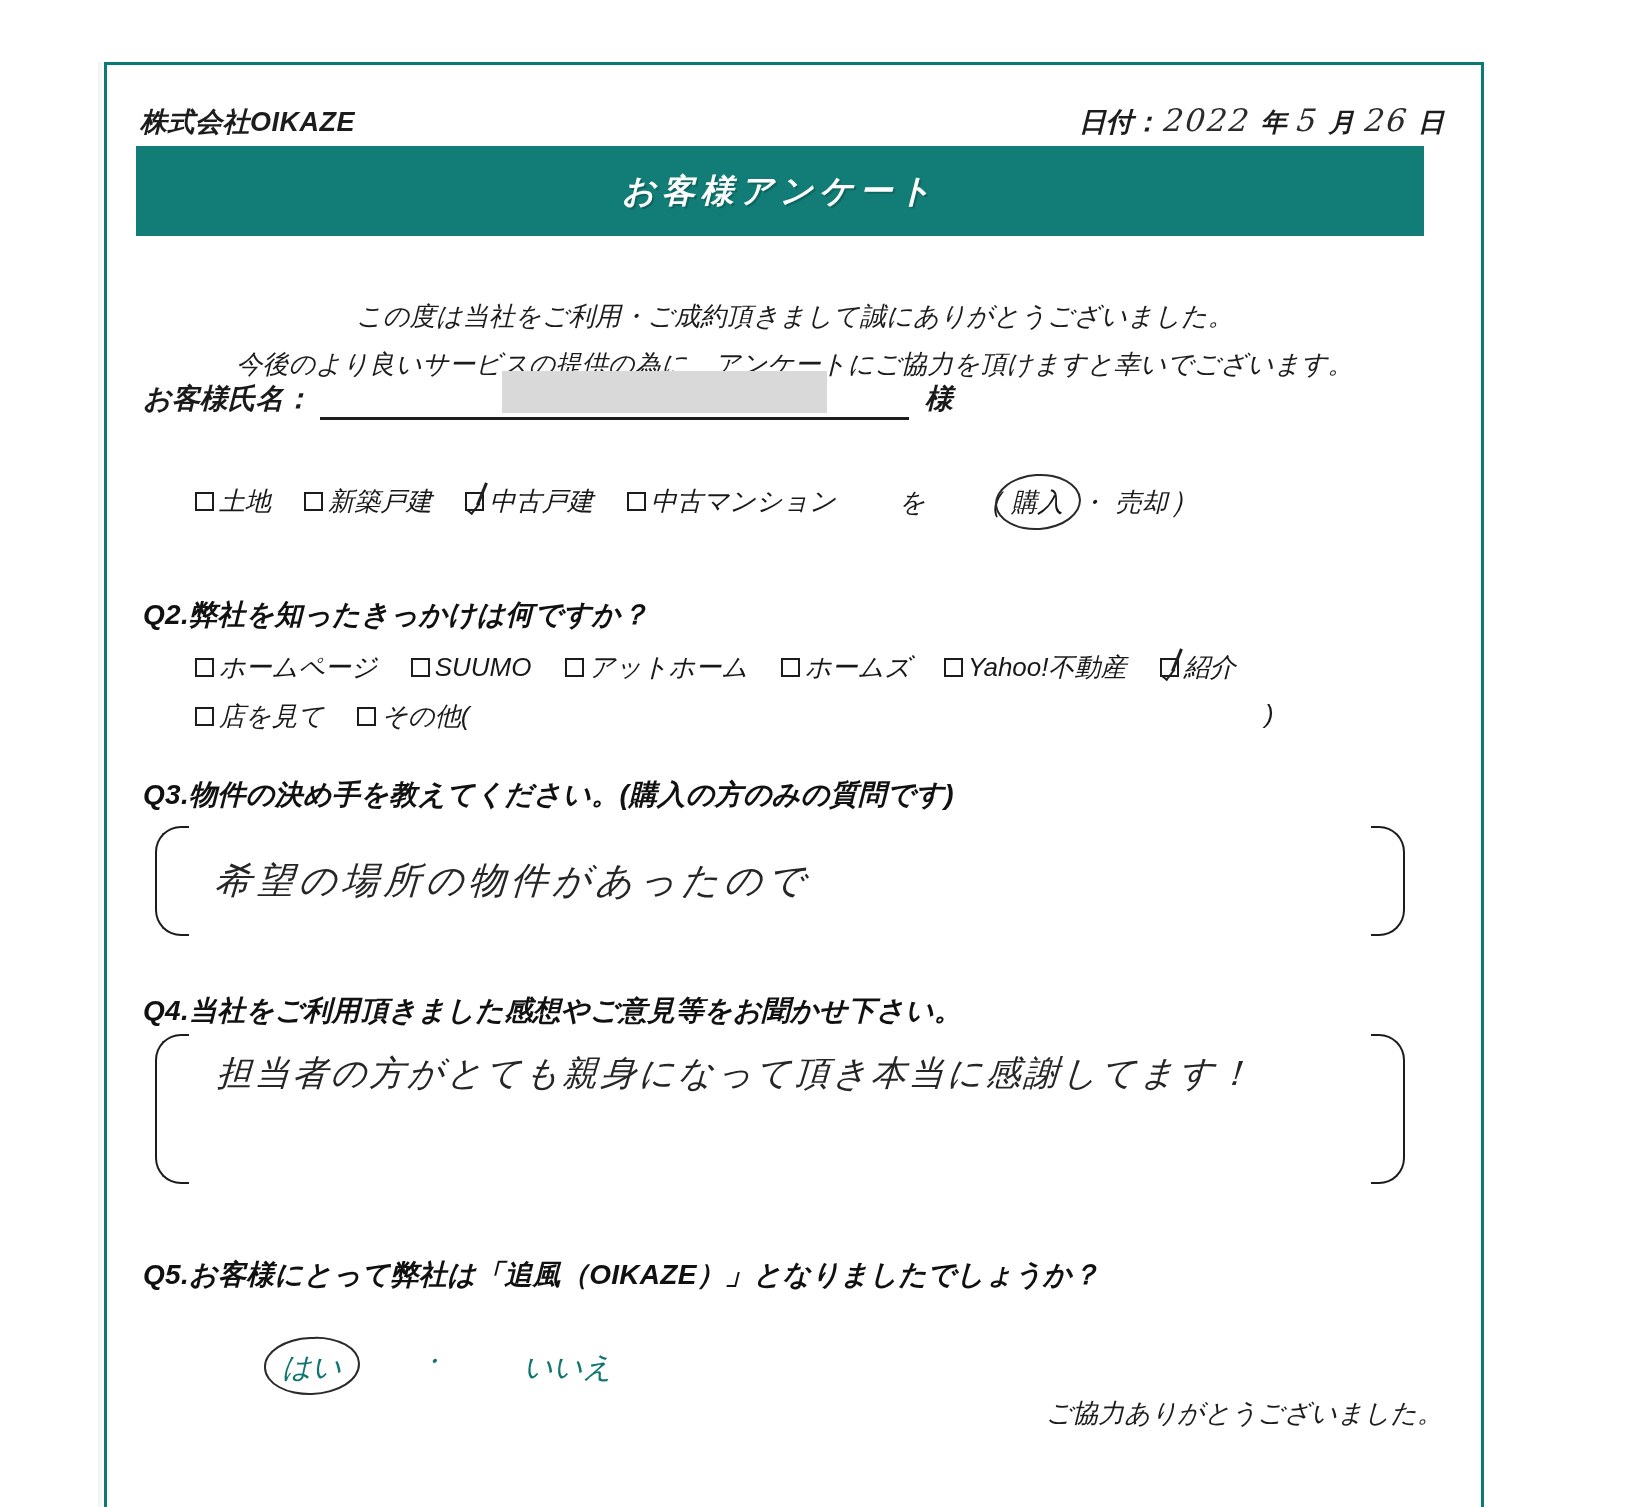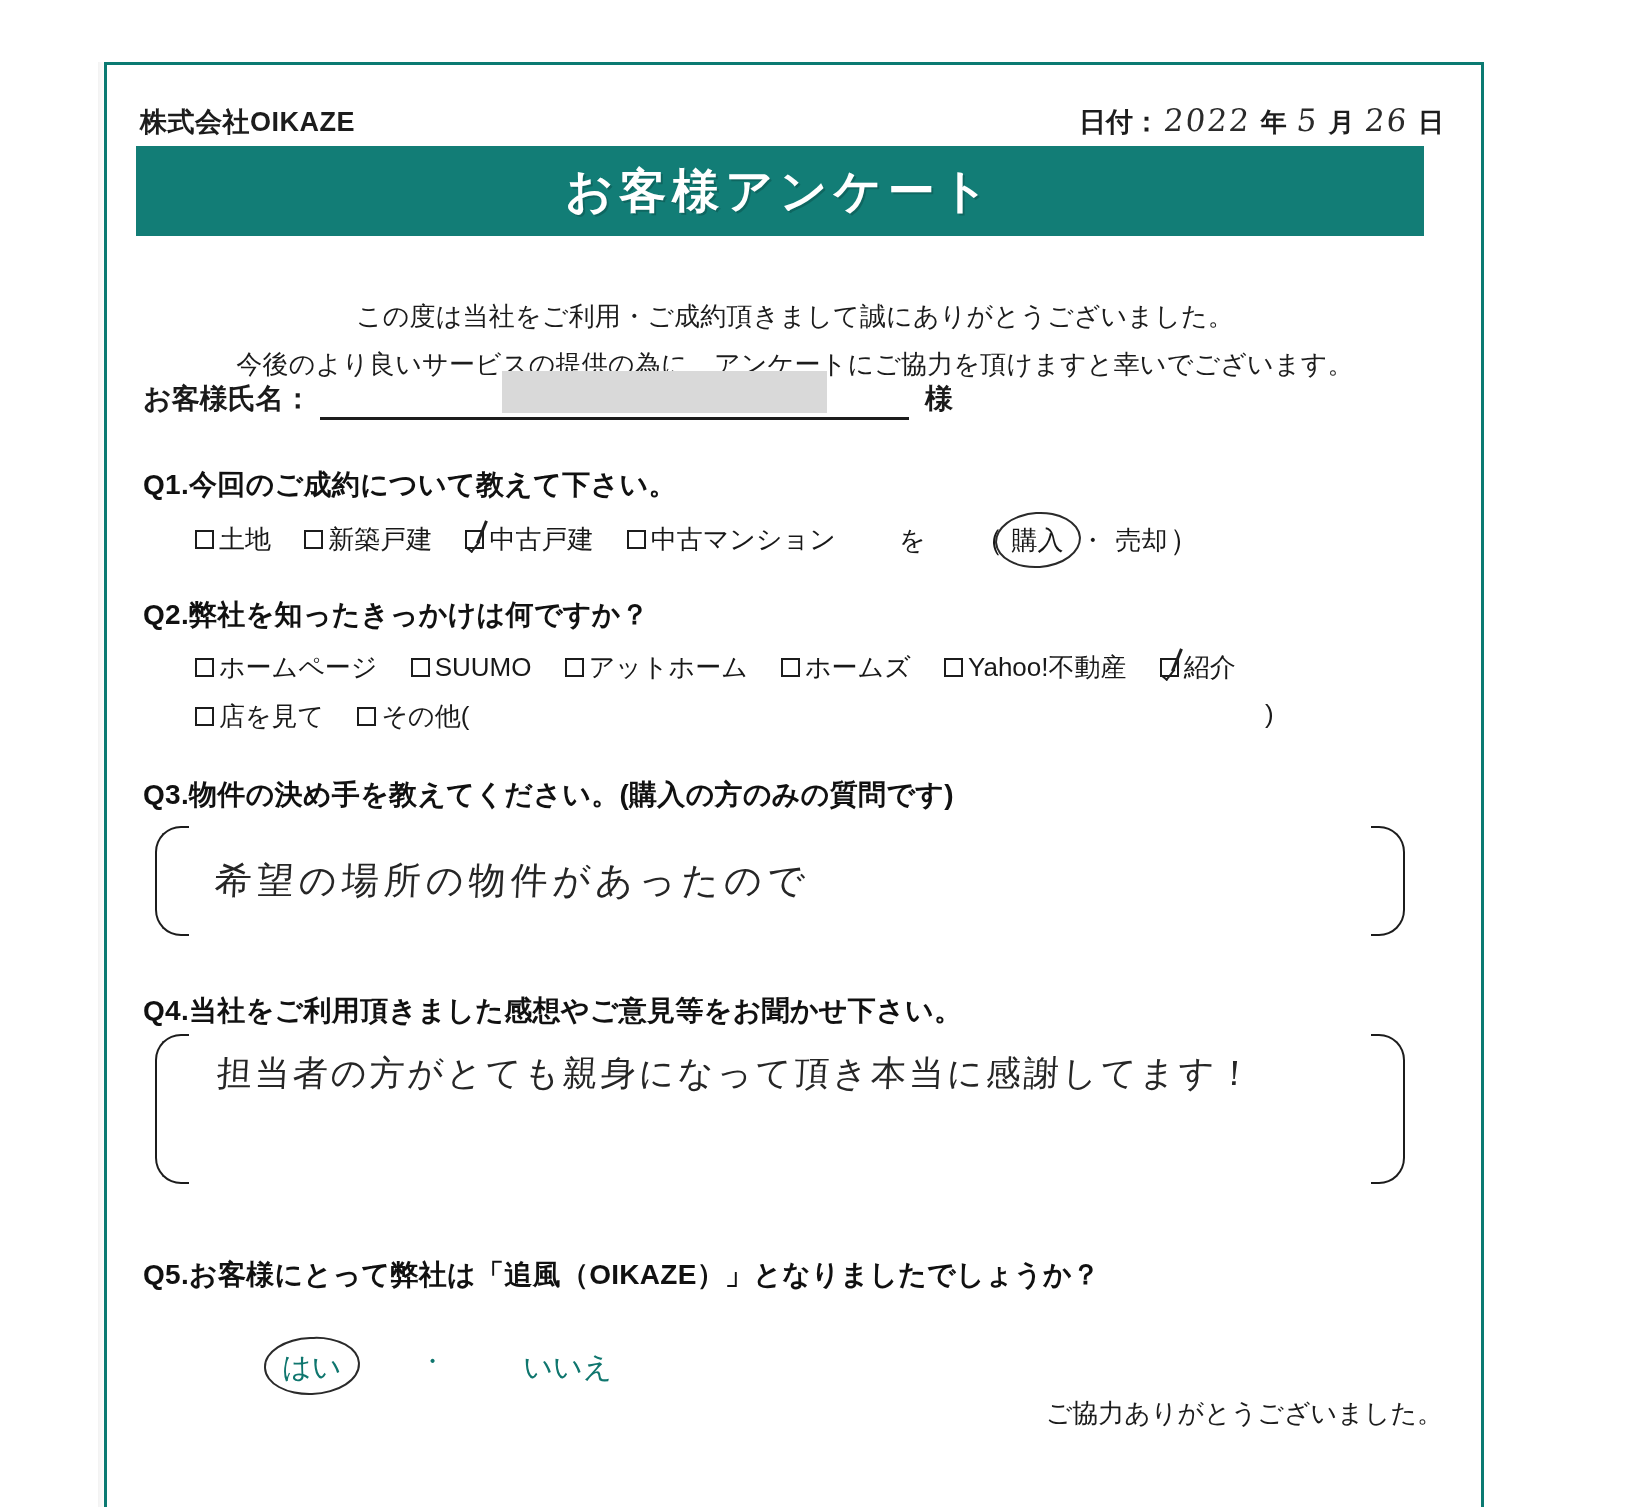--- a/index.html
+++ b/index.html
@@ -16,20 +16,21 @@
     overflow: hidden;
   }
 
   
   #scan-page {
     position: absolute;
     left: 0; top: 0;
     width: 1633px;
     height: 1507px;
     background: #ffffff;
+    font-style: italic;
   }
   #sheet-border {
     position: absolute;
     left: 104px;
     top: 62px;
     width: 1380px;
     height: 1445px;
     border: 3px solid #0b7a72;
     border-bottom: none;
     box-sizing: border-box;
@@ -90,21 +91,21 @@
     top: 146px;
     width: 1288px;
     height: 90px;
     background: #127d76;
     display: flex;
     align-items: center;
     justify-content: center;
   }
   #title-banner .banner-text {
     color: #ffffff;
-    font-size: 47px;
+    font-size: 33px;
     font-weight: 700;
     letter-spacing: 6px;
     text-shadow: 2px 2px 0 rgba(0,0,0,0.18);
   }
 
   
   .intro {
     position: absolute;
     left: 140px;
     width: 1310px;
@@ -358,21 +359,20 @@
 
   <div id="name-field">
     <span id="name-label">お客様氏名：</span>
     <span id="name-blank">
       <span id="name-redaction"></span>
     </span>
     <span id="name-suffix">様</span>
   </div>
 
   <div class="q-block" id="q1" style="top:466px;">
-    <div class="q-head">Q1.今回のご成約について教えて下さい。</div>
     <div class="q-options">
       <span class="opt">
         <span class="box"></span>
         <span>土地</span>
       </span>
       <span class="opt">
         <span class="box"></span>
         <span>新築戸建</span>
       </span>
       <span class="opt checked">

